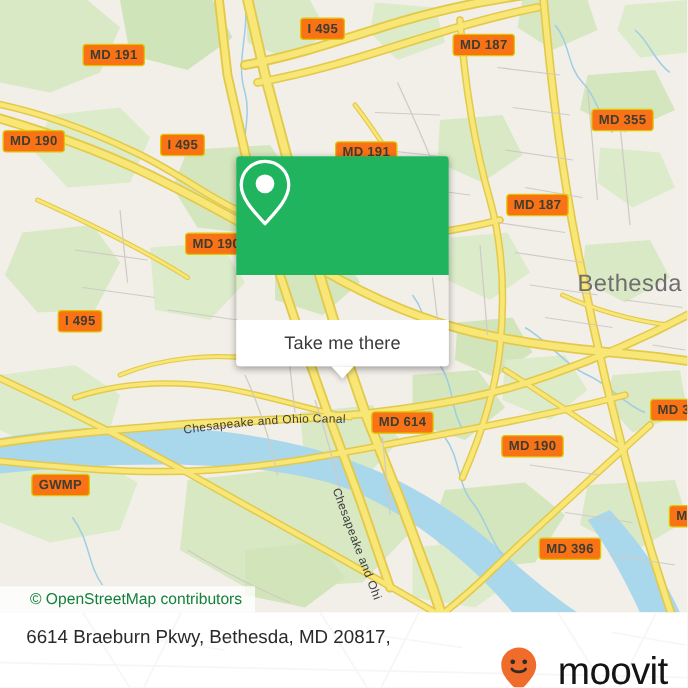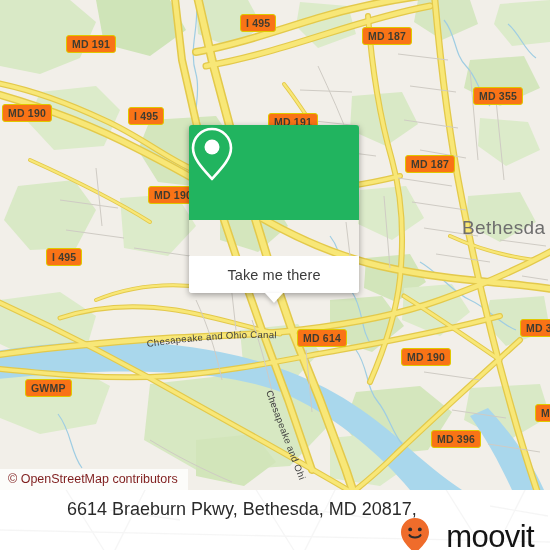--- a/index.html
+++ b/index.html
@@ -84,40 +84,39 @@
     border-left:9px solid transparent;
     border-right:9px solid transparent;
     border-top:10px solid #ffffff;
     filter:drop-shadow(0 2px 2px rgba(0,0,0,.22));
   }
 
   
   .osm{
     position:absolute;left:0;bottom:0;
     background:rgba(255,255,255,.78);
-    padding:3px 10px 4px 8px;
-    font-size:12.5px;color:#7f1d1d;
+    padding:3px 10px 4px 24px;
+    font-size:12.5px;color:#15803d;
     font-family:"Liberation Sans", sans-serif;
     z-index:30;
     white-space:nowrap;
   }
 
   
   .footer{
     position:absolute;left:0;top:490px;width:550px;height:60px;
     background:#ffffff;overflow:hidden;
   }
   .footer .wm{
     position:absolute;left:0;top:0;width:550px;height:60px;opacity:.5;
   }
   .footer-text{
     position:absolute;left:21px;top:9px;width:370px;
-    font-size:18px;line-height:21px;color:#2a2a2a;
-    font-family:"Liberation Sans", sans-serif;
-    margin-left:46px;
+    font-size:15px;line-height:21px;color:#2a2a2a;
+    font-family:"Liberation Sans", sans-serif;
   }
   .brand{
     position:absolute;right:16px;top:27px;
     display:flex;align-items:center;gap:16px;
   }
   .brand-word{
     font-size:31px;line-height:31px;color:#141414;
     letter-spacing:-.6px;
     font-family:"Liberation Sans", sans-serif;
   }

